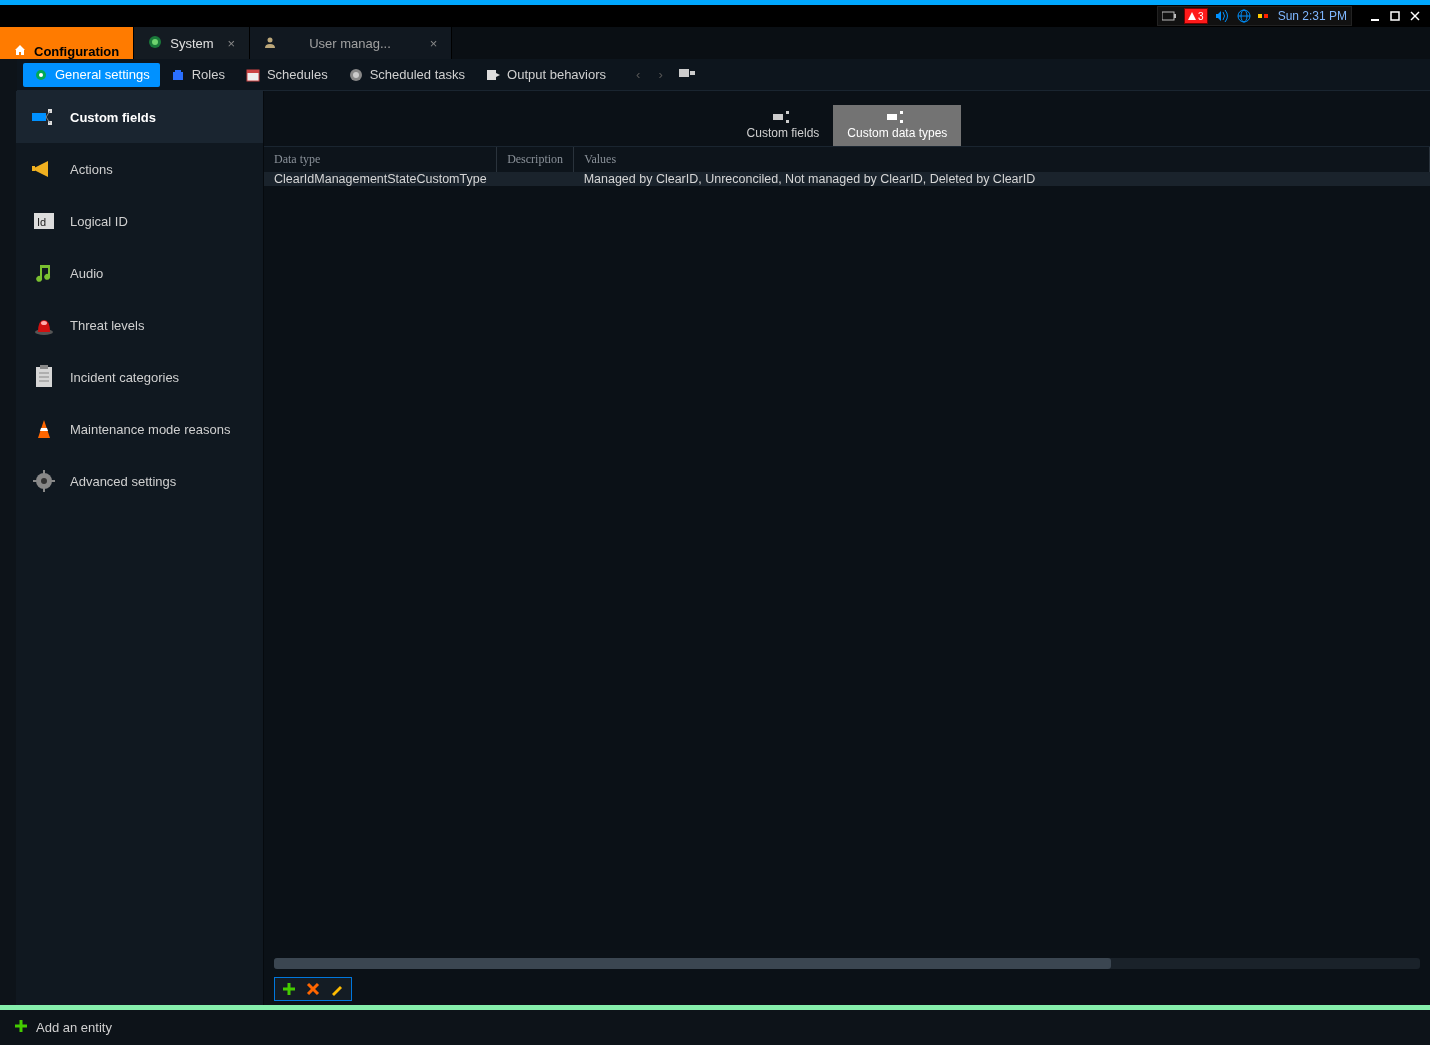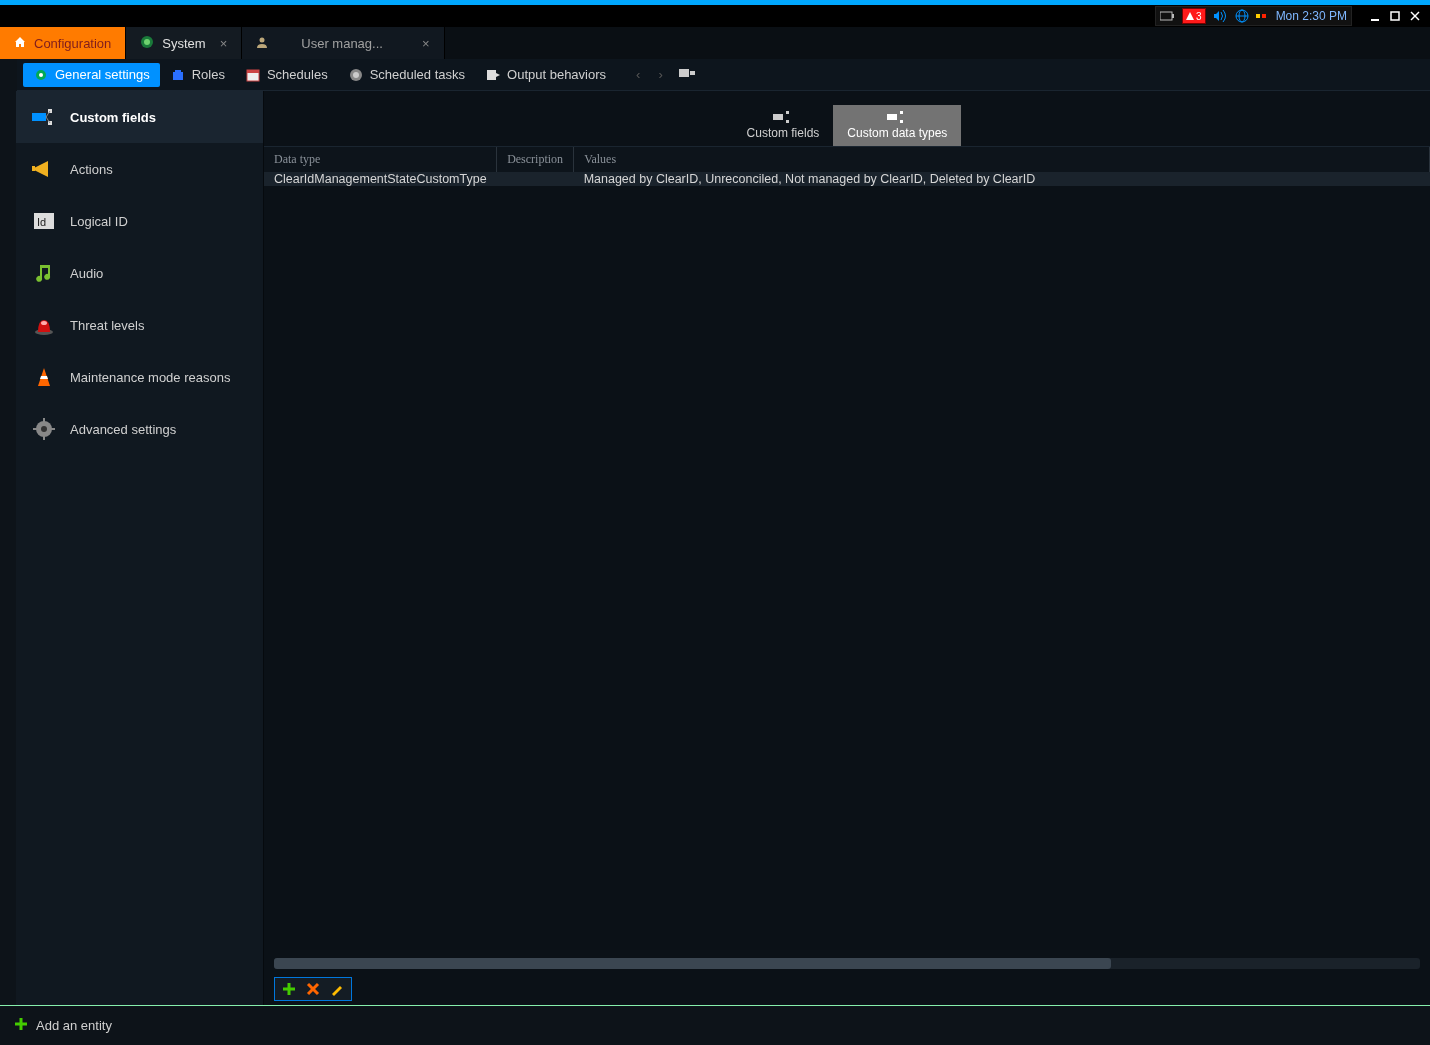--- a/index.html
+++ b/index.html
@@ -15,21 +15,21 @@
 .tray-badge { background:#ff1a1a; color:#fff; font-size:10px; padding:0 3px; border:1px solid #700; display:flex; align-items:center; gap:2px; height:16px;}
 .tray-time { color:#7fb7ff; font-size:12px; margin-left:4px; }
 .dots { display:flex; gap:2px; }
 .dot { width:4px; height:4px; }
 .win-btns { display:flex; gap:2px; margin-left:6px; }
 .win-btn { width:18px; height:18px; color:#fff; display:flex; align-items:center; justify-content:center; cursor:pointer; }
 
 
 .main-tabs { height: 32px; background: #0a0f14; display: flex; align-items: stretch; }
 .main-tab { display:flex; align-items:center; padding:0 14px; gap:8px; border-right:1px solid #000; cursor:pointer; position:relative; }
-.main-tab.config { background:#ff7b00; color:#7f1d1d; font-weight:400; }
+.main-tab.config { background:#ff7b00; color:#000000; font-weight:700;align-items:flex-end; }
 .main-tab.system { background:#141b22; color:#e0e0e0; }
 .main-tab.user { background:#111820; color:#a0a0a0;gap:33px; }
 .main-tab .close-x { color:#888; font-size:13px; margin-left:6px; }
 
 
 .toolbar { height: 32px; background: #0d151d; display: flex; align-items: center; padding-left:6px; border-bottom:1px solid #1a2530;margin-left:17px;}
 .tool-btn { display:flex; align-items:center; gap:6px; padding:4px 10px; cursor:pointer; border-radius:2px; }
 .tool-btn.active { background:#0091ff; color:#fff; }
 .tool-btn .ico { width:16px; height:16px; }
 .nav-arrows { display:flex; gap:6px; margin-left:14px; color:#555;}
@@ -56,21 +56,21 @@
 tr.row-even { background:#1a232c; }
 tr.row-odd { background:#0f161d; }
 
 .hscroll { position:absolute; bottom:36px; left:10px; right:10px; height:11px; background:#1a222a; border-radius:3px;}
 .hscroll-thumb { height:100%; width:73%; background:#3b4651; border-radius:3px; }
 
 .action-bar { position:absolute; bottom:4px; left:10px; display:flex; gap:8px; border:1px solid #0077dd; padding:3px 6px; background:#141c24;}
 .act-btn { width:16px; height:16px; cursor:pointer; display:flex; align-items:center; justify-content:center;}
 
 
-.footer { height:40px; background:#0d1319; display:flex; align-items:center; padding:0 14px; border-top:1px solid #86efac;}
+.footer { height:40px; background:#0d1319; display:flex; align-items:center; padding:0 14px; border-top:5px solid #86efac;}
 .footer-btn { display:flex; align-items:center; gap:8px; cursor:pointer; color:#d0d0d0; }
 </style>
 </head>
 <body>
 
 <div class="top-strip"></div>
 
 <div class="tray-bar">
   <div class="tray-icons">
     <span class="tray-icon">
@@ -96,21 +96,21 @@
       <svg width="14" height="14" viewBox="0 0 14 14">
           <circle cx="7" cy="7" r="6" fill="none" stroke="currentColor"></circle>
           <ellipse cx="7" cy="7" rx="3" ry="6" fill="none" stroke="currentColor"></ellipse>
           <line x1="1" y1="7" x2="13" y2="7" stroke="currentColor"></line>
         </svg>
     </span>
     <span class="dots">
       <span class="dot" style="background:#ffcc00"></span>
       <span class="dot" style="background:#ff2200"></span>
     </span>
-    <span class="tray-time">Mon 2:30 PM</span>
+    <span class="tray-time">Sun 2:31 PM</span>
   </div>
   <div class="win-btns">
     <span class="win-btn">
         <svg width="12" height="12">
           <line x1="2" y1="10" x2="10" y2="10" stroke="#fff" stroke-width="2"></line>
         </svg>
       </span>
     <span class="win-btn">
         <svg width="12" height="12">
           <rect x="2" y="2" width="8" height="8" fill="none" stroke="#fff" stroke-width="1.5"></rect>
@@ -239,20 +239,32 @@
     </div>
     <div class="side-item">
       <span class="side-icon">
           <svg width="22" height="22">
             <ellipse cx="11" cy="18" rx="9" ry="3" fill="#555"></ellipse>
             <path d="M5 18 q0 -12 6 -12 t6 12 z" fill="#d01010"></path>
             <ellipse cx="11" cy="9" rx="3" ry="2" fill="#ffaaaa"></ellipse>
           </svg>
         </span>
       <span>Threat levels</span>
+    </div>
+    <div class="side-item">
+      <span class="side-icon">
+          <svg width="20" height="24">
+            <rect x="2" y="2" width="16" height="20" fill="#d6d6d6"></rect>
+            <rect x="6" y="0" width="8" height="4" fill="#888"></rect>
+            <line x1="5" y1="8" x2="15" y2="8" stroke="#888"></line>
+            <line x1="5" y1="12" x2="15" y2="12" stroke="#888"></line>
+            <line x1="5" y1="16" x2="15" y2="16" stroke="#888"></line>
+          </svg>
+        </span>
+      <span>Incident categories</span>
     </div>
     <div class="side-item">
       <span class="side-icon">
           <svg width="22" height="22">
             <path d="M11 2 l6 18 h-12 z" fill="#ff6600"></path>
             <path d="M8 10 h6 l1 3 h-8 z" fill="#fff"></path>
           </svg>
         </span>
       <span>Maintenance mode reasons</span>
     </div>

